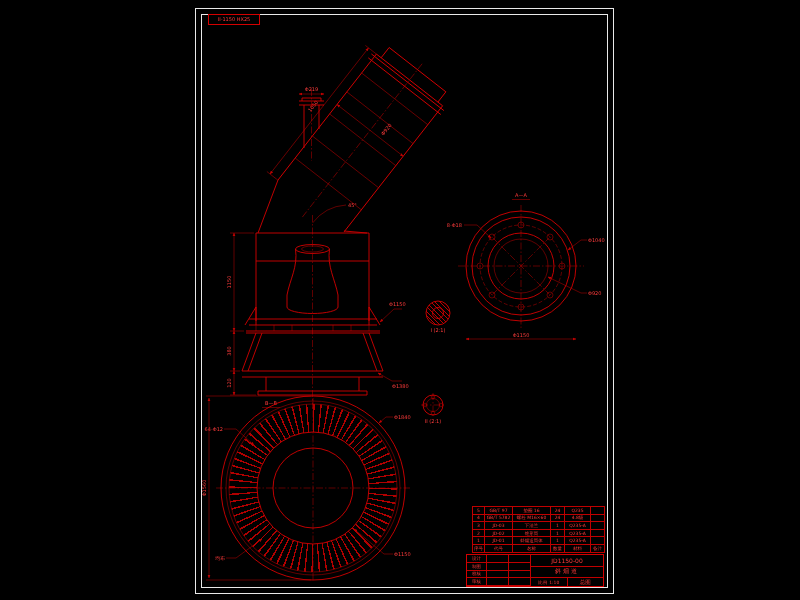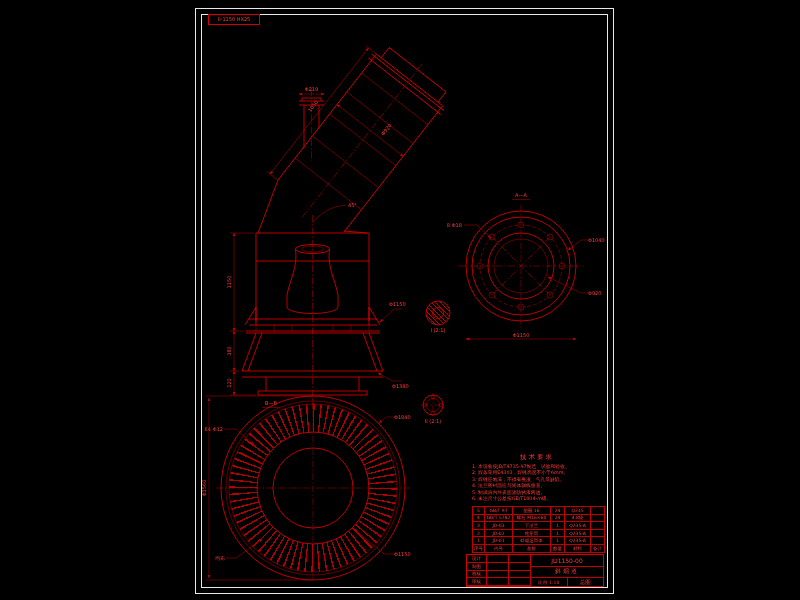--- a/index.html
+++ b/index.html
@@ -184,31 +184,20 @@
         <path class="d" d="M197,545 H188 L158,520" marker-end="url(#ar)"></path>
         <text x="198" y="547" font-size="4.5">Φ1150</text>
         <path class="d" d="M30,549 H40 L66,530" marker-end="url(#ar)"></path>
         <text x="29" y="551" text-anchor="end" font-size="4.5">均布</text>
         <path class="d" d="M115,387 H10 M115,571 H10"></path>
         <line class="d" x1="13" y1="389" x2="13" y2="569" marker-start="url(#ar)" marker-end="url(#ar)"></line>
         <text transform="rotate(-90 10 479)" x="10" y="479" text-anchor="middle" font-size="4.5">Φ1560</text>
       </g>
     </svg>
 
-    <div class="notes">
-      <div class="notes-title">技术要求</div>
-      <div>
-          <div class="note-line">1. 本设备按JB/T4735-97制造、试验和验收。</div>
-          <div class="note-line">2. 焊条采用E4303，焊缝高度不小于6mm。</div>
-          <div class="note-line">3. 焊缝应饱满，不得有夹渣、气孔等缺陷。</div>
-          <div class="note-line">4. 法兰密封面应与筒体轴线垂直。</div>
-          <div class="note-line">5. 制成后内外表面涂防锈漆两道。</div>
-          <div class="note-line">6. 未注尺寸公差按GB/T1804-m级。</div>
-        </div>
-    </div>
 
     <table class="parts">
       <colgroup>
         <col style="width:12px">
           <col style="width:28px">
           <col style="width:38px">
         <col style="width:14px">
           <col style="width:26px">
           <col style="width:14px">
       </colgroup>

